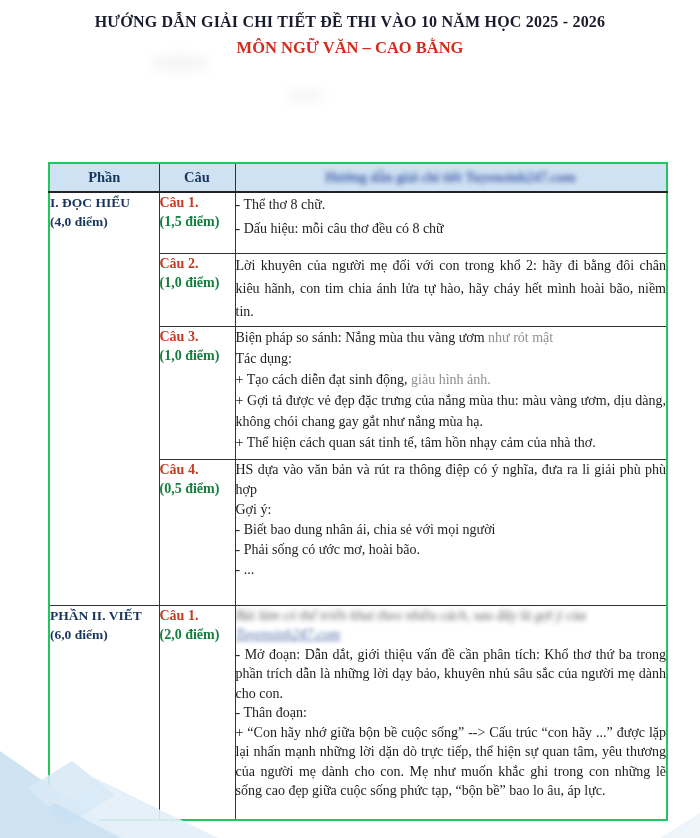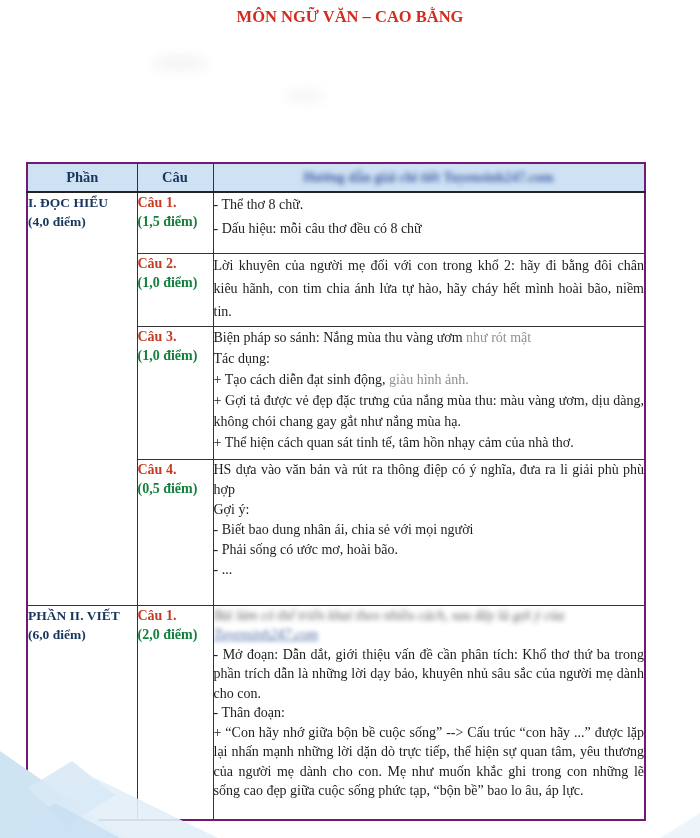--- a/index.html
+++ b/index.html
@@ -35,25 +35,25 @@
     color:#d32b1e;
   }
   
   .smudge{position:absolute;background:#9a9a9a;border-radius:50%;filter:blur(6px);opacity:.10;}
   .smudge.s1{left:150px;top:55px;width:60px;height:16px;}
   .smudge.s2{left:285px;top:90px;width:40px;height:12px;}
 
   
   table.answer-table{
     position:absolute;
-    left:26px;top:162px;
+    left:48px;top:162px;
     width:618px;
     border-collapse:collapse;
     table-layout:fixed;
-    border:2px solid #701a75;
+    border:2px solid #22c55e;
     font-size:14px;
   }
   .answer-table td,.answer-table th{
     border:1px solid #333;
     vertical-align:top;
     padding:0;
     overflow:hidden;
   }
   .head-row th{
     background:#cfe2f3;
@@ -122,20 +122,21 @@
   .corner-deco-right{position:absolute;right:0;bottom:0;opacity:.5;}
 </style>
 </head>
 <body>
 
 <div class="page">
 
   <div class="smudge s1"></div>
   <div class="smudge s2"></div>
 
+  <div class="doc-title">HƯỚNG DẪN GIẢI CHI TIẾT ĐỀ THI VÀO 10 NĂM HỌC 2025 - 2026</div>
   <div class="doc-subtitle">MÔN NGỮ VĂN – CAO BẰNG</div>
 
   <table class="answer-table">
     <colgroup>
       <col class="col-section">
       <col class="col-question">
       <col class="col-content">
     </colgroup>
     <tbody>
         <tr class="head-row">

